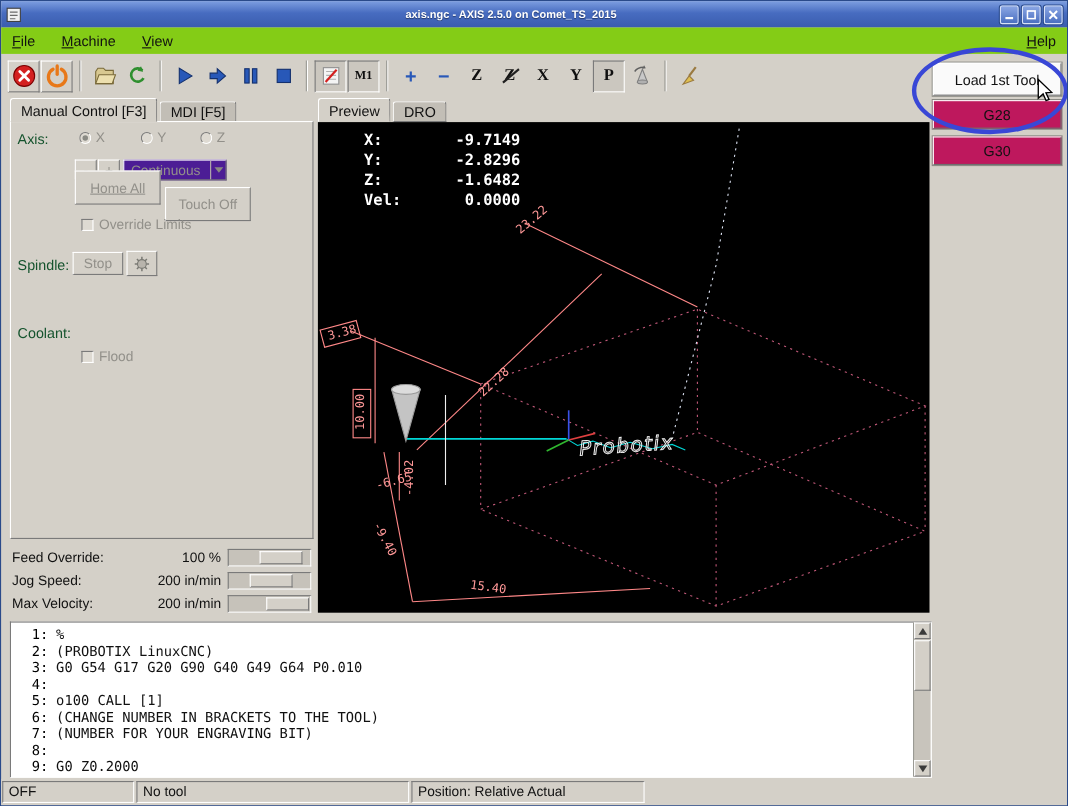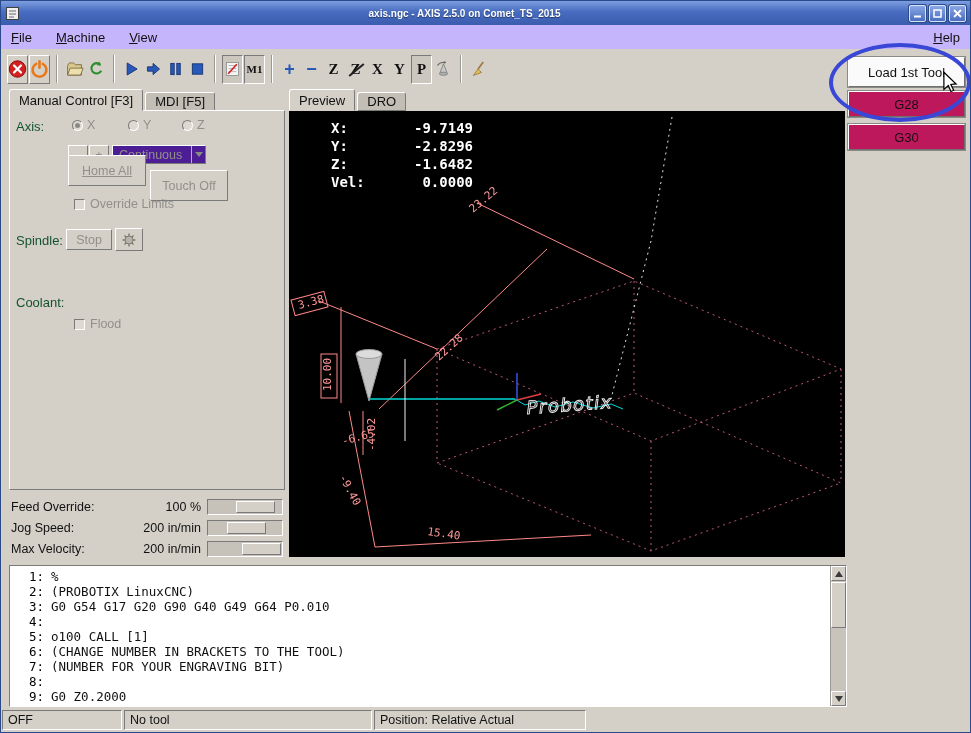--- a/index.html
+++ b/index.html
@@ -10,28 +10,28 @@
   
   .titlebar{position:absolute;left:0;top:0;right:0;height:24px;display:flex;align-items:center;
     padding:0 4px;gap:4px;background:linear-gradient(180deg,#7d9ee0,#476cc0 45%,#3a5cae);}
   .title{flex:1;text-align:center;color:#fff;font-weight:bold;font-size:10px;text-shadow:0 1px 1px rgba(0,0,0,.45);
     white-space:nowrap;overflow:hidden;}
   .winbtns{display:flex;gap:3px;}
   .wbtn{width:17px;height:17px;background:linear-gradient(#8aa6e4,#4a6fc0);border:1px solid #d8e2f8;
     box-shadow:0 0 0 1px #2a4a8a;border-radius:2px;display:flex;align-items:center;justify-content:center;}
   
   .menubar{position:absolute;left:0;top:24px;right:0;height:24px;display:flex;align-items:center;
-    padding:0 8px;gap:20px;background:#c4b5fd;}
+    padding:0 8px;gap:20px;background:#84cc16;}
   .menu-item{display:inline-block;padding:2px 2px;cursor:default;}
   .menu-item::first-letter{text-decoration:underline;}
   .menu-help{margin-left:auto;}
   
   .toolbar{position:absolute;left:0;top:48px;right:130px;height:40px;display:flex;align-items:center;
     padding:0 6px;gap:1px;}
-  .tb{width:21px;height:29px;display:flex;align-items:center;justify-content:center;border:1px solid transparent;}
+  .tb{width:29px;height:29px;display:flex;align-items:center;justify-content:center;border:1px solid transparent;}
   .tb.raised{border-color:#ffffff #7a7a7a #7a7a7a #ffffff;background:#d4d0c8;}
   .tb.pressed{border-color:#7a7a7a #ffffff #ffffff #7a7a7a;background:#cbc7bf;}
   .tsep{width:0;height:28px;border-left:1px solid #9a9a94;border-right:1px solid #fff;margin:0 5px;}
   .ltr{font-family:"Liberation Serif",serif;font-weight:bold;font-size:15px;color:#101010;line-height:1;}
   .zoomltr{font-family:"Liberation Sans",sans-serif;font-weight:bold;font-size:18px;color:#2858b8;line-height:1;}
   .m1{font-family:"Liberation Serif",serif;font-weight:bold;font-size:11px;color:#101010;line-height:1;}
   .zr{position:relative;display:inline-block;}
   .zr .slash{position:absolute;left:-3px;top:7px;width:19px;height:2px;background:#202020;transform:rotate(-40deg);}
   
   .right-col{position:absolute;left:847px;top:56px;width:117px;display:flex;flex-direction:column;}

